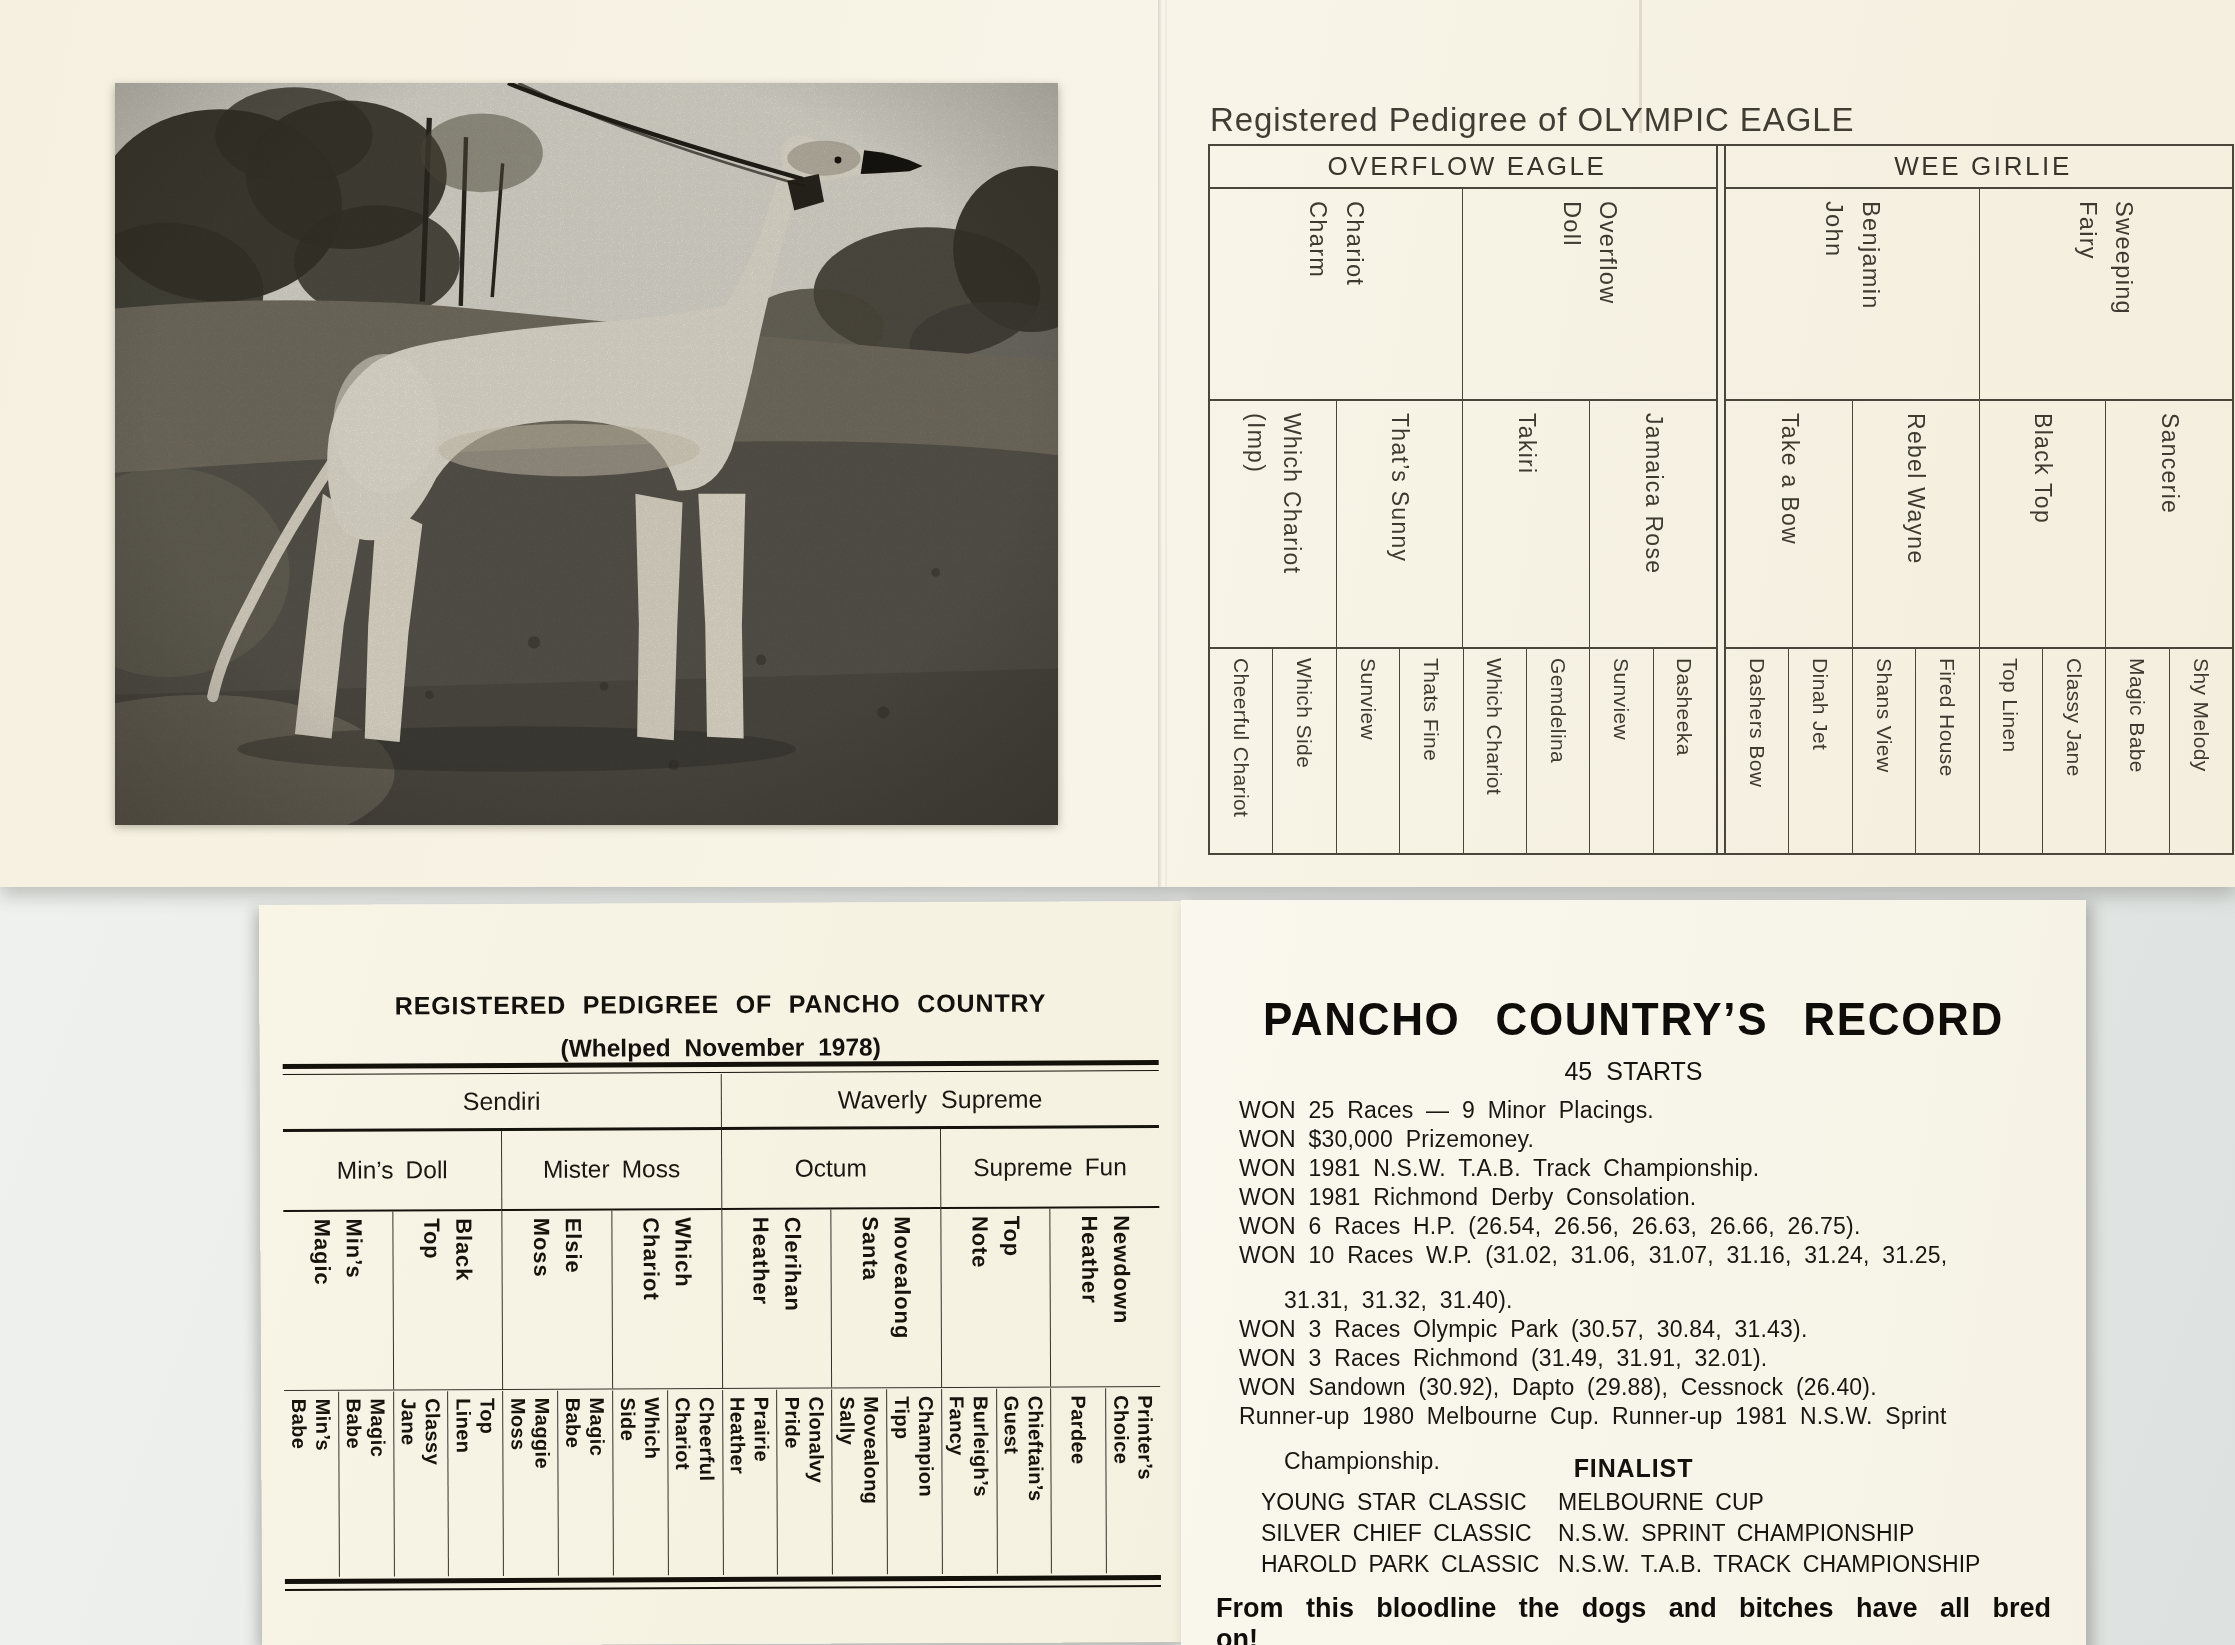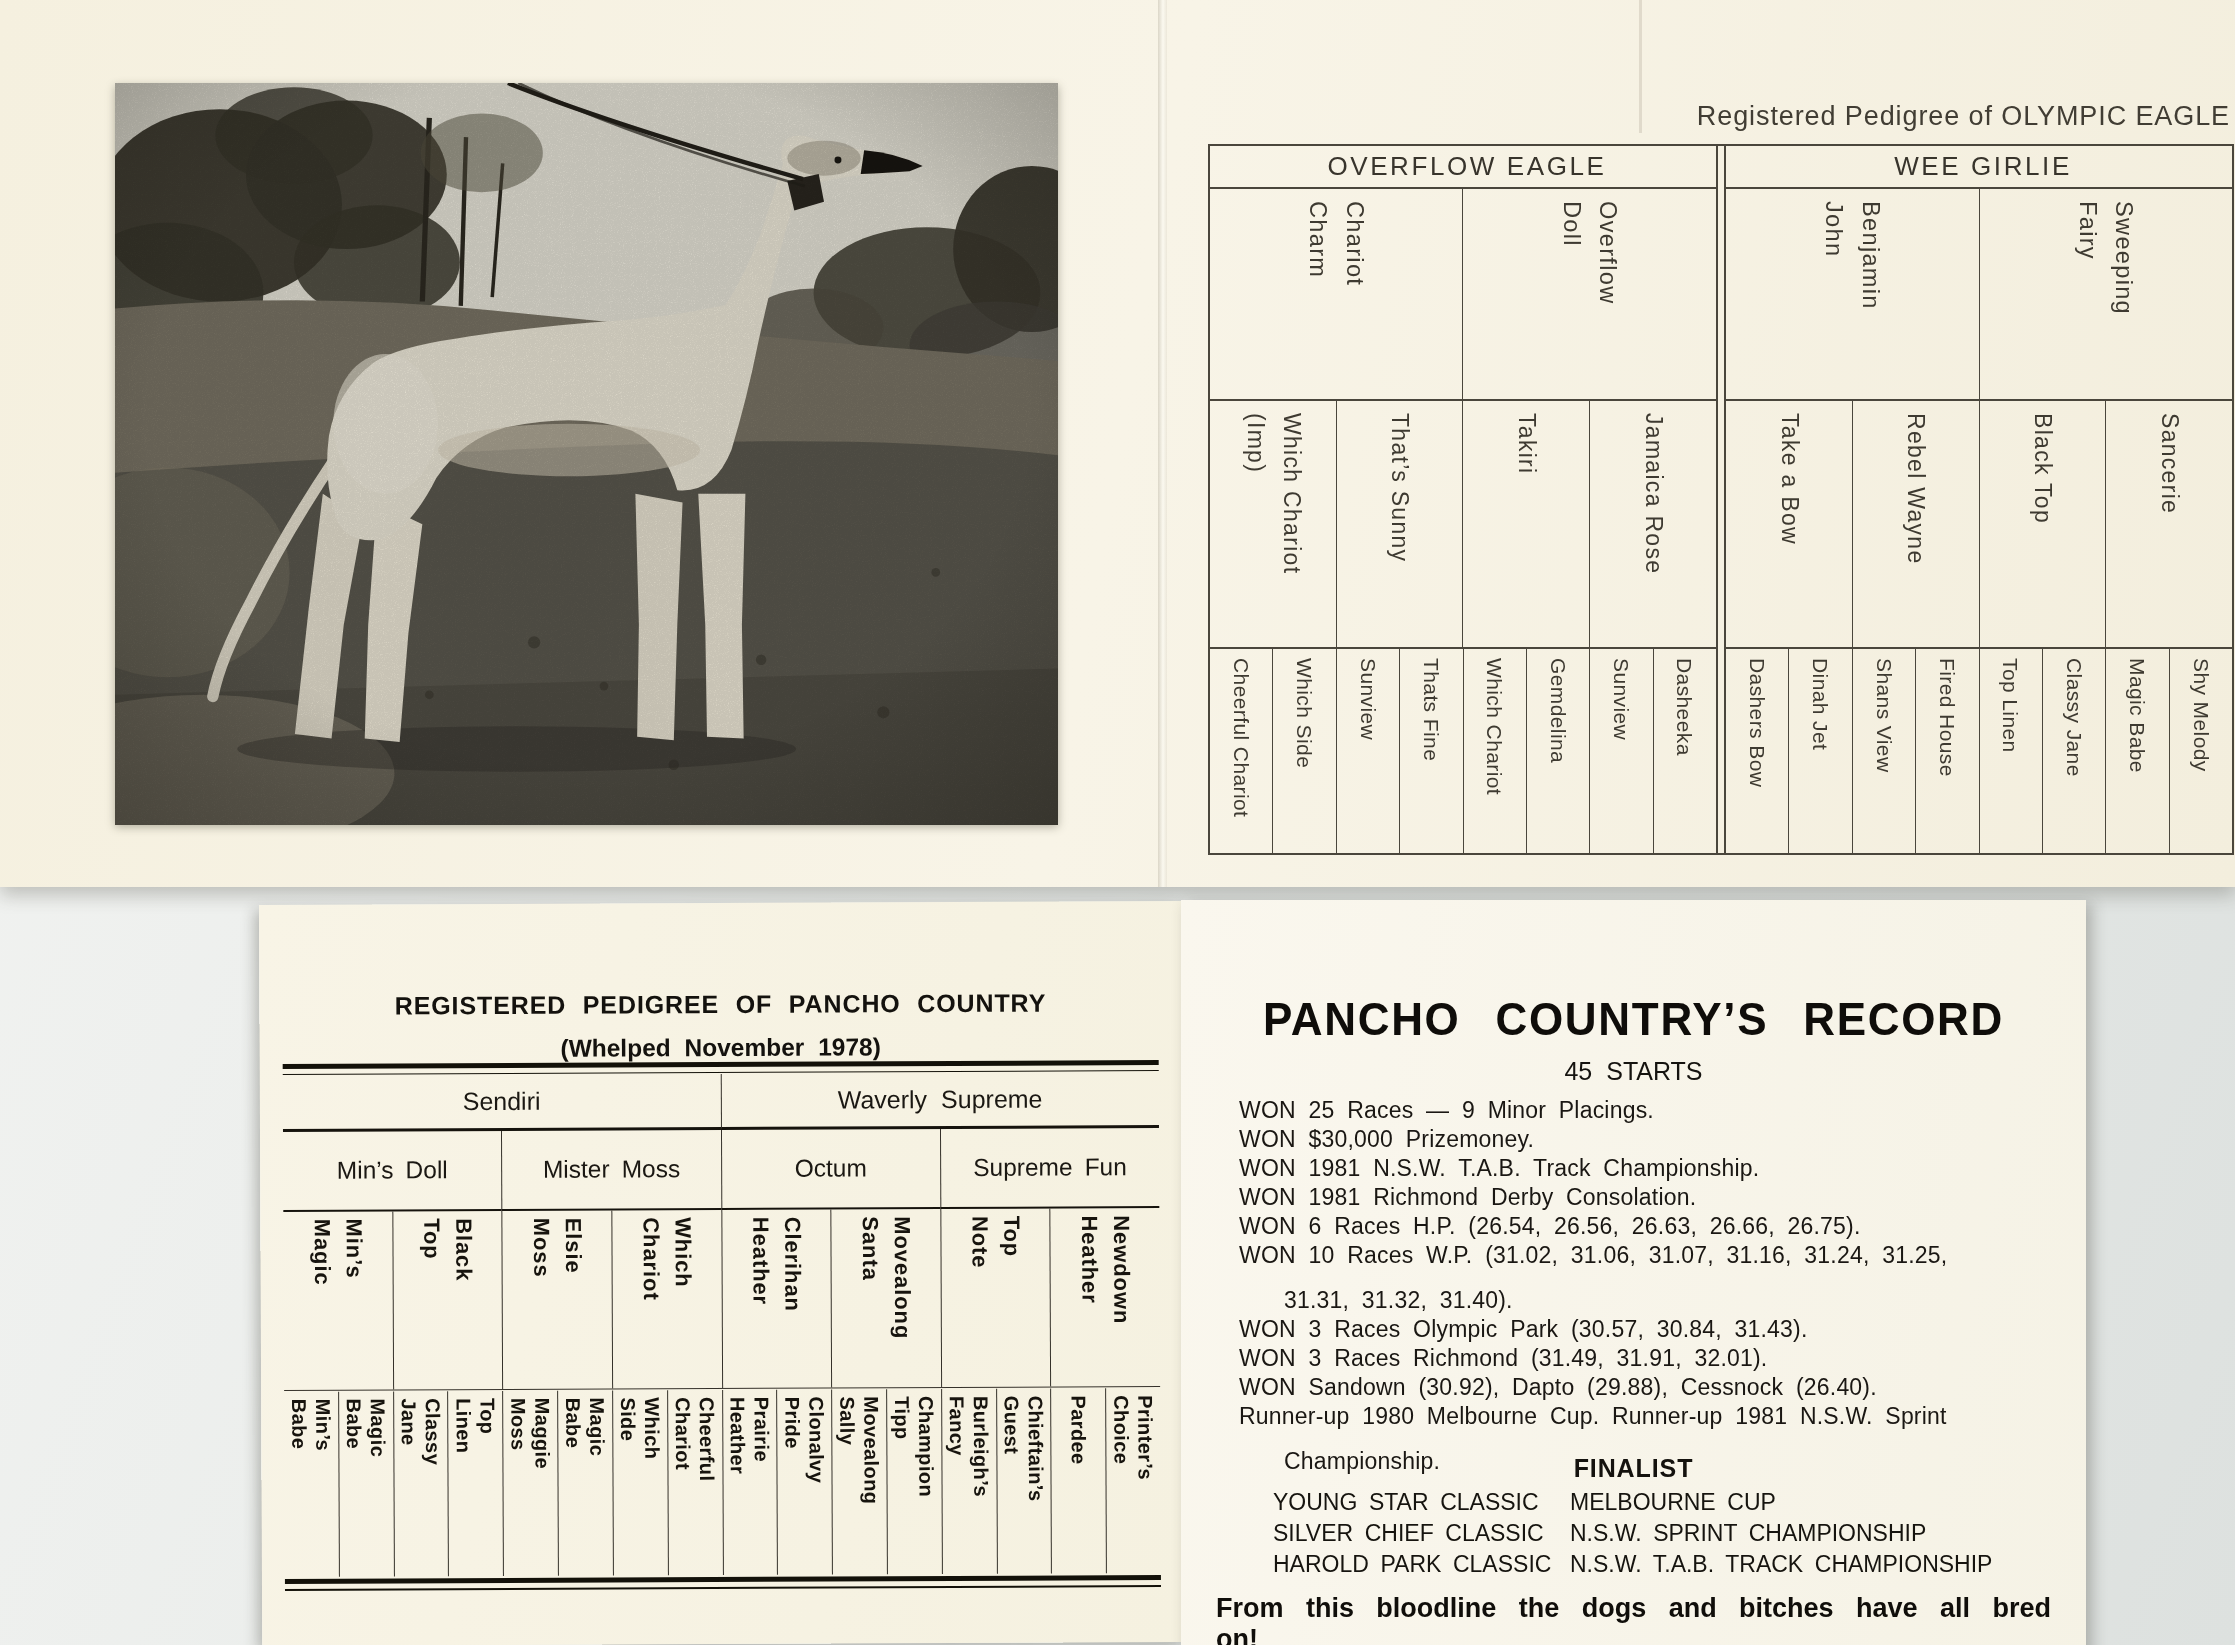--- a/index.html
+++ b/index.html
@@ -13,22 +13,22 @@
         box-shadow:0 8.7px 17.5px rgba(60,60,50,.28);}
   .fold{position:absolute;left:1158px;top:0;width:8.7px;height:100%;
         background:linear-gradient(90deg,rgba(90,80,60,.18),rgba(255,255,250,.45) 55%,rgba(90,80,60,.08));}
   .crease{position:absolute;left:1639px;top:0;width:2.6px;height:133px;background:rgba(90,80,60,.14);}
 
   .photo{position:absolute;left:115px;top:83px;width:943px;height:742px;
         box-shadow:0 2.6px 8.7px rgba(50,45,30,.35), inset 0 0 19px rgba(0,0,0,.22);}
   .photo svg{display:block;width:100%;height:100%;}
 
   
-  .oly-title{position:absolute;left:1210px;top:101px;width:1020px;text-align:right;
-        font-size:27px;letter-spacing:0.9px;color:#413d34;}
+  .oly-title{position:absolute;left:1210px;top:101px;width:1020px;text-align:left;
+        font-size:33px;letter-spacing:0.9px;color:#413d34;}
   .oly-table{position:absolute;left:1208px;top:144px;width:1022px;height:707px;
         border:2.6px solid #4a463c;display:flex;}
   .oly-half{flex:1;display:flex;flex-direction:column;min-width:0;}
   .oly-divider{width:6.1px;border-left:2.6px solid #4a463c;border-right:2.6px solid #4a463c;}
   .oly-head{height:41px;border-bottom:2.6px solid #4a463c;display:flex;align-items:center;
         justify-content:center;font-size:26px;letter-spacing:2.6px;color:#38342c;padding-left:8px;}
   .oly-row{display:flex;border-bottom:2.6px solid #4a463c;min-height:0;}
   .r1{height:210px}
   .r2{height:246px}
   .r3{flex:1;border-bottom:none}
@@ -78,21 +78,21 @@
   .rec-title{position:absolute;top:94px;left:0;width:100%;text-align:center;font-weight:bold;
         font-size:44px;letter-spacing:1.7px;word-spacing:21px;color:#0f0d0a;transform:scaleY(1.05);}
   .rec-starts{position:absolute;top:157px;left:0;width:100%;text-align:center;font-weight:normal;
         font-size:25px;word-spacing:7px;color:#15130f;}
   .rec-lines{position:absolute;top:196px;left:58px;right:31px;}
   .rec-line{font-size:23px;line-height:29px;letter-spacing:0.2px;word-spacing:6.1px;
         color:#1a1713;white-space:nowrap;}
   .rec-line.indent{padding-left:45px;margin-top:16px;}
   .rec-finalist{position:absolute;top:554px;left:0;width:100%;text-align:center;font-weight:bold;
         font-size:25px;letter-spacing:0.9px;color:#14120e;}
-  .rec-fin{position:absolute;top:587px;left:80px;right:31px;margin-left:12px;}
+  .rec-fin{position:absolute;top:587px;left:80px;right:31px;}
   .rec-frow{display:flex;font-size:23px;line-height:31px;word-spacing:5.2px;color:#16140f;}
   .rec-ev{width:297px;}
   .rec-fi{flex:1;}
   .rec-footer{position:absolute;top:693px;left:35px;right:35px;font-weight:bold;font-size:27px;
         word-spacing:9.6px;color:#100e0a;text-align:justify;text-align-last:justify;}
 </style>
 </head>
 <body>
 
 <div class="page">

